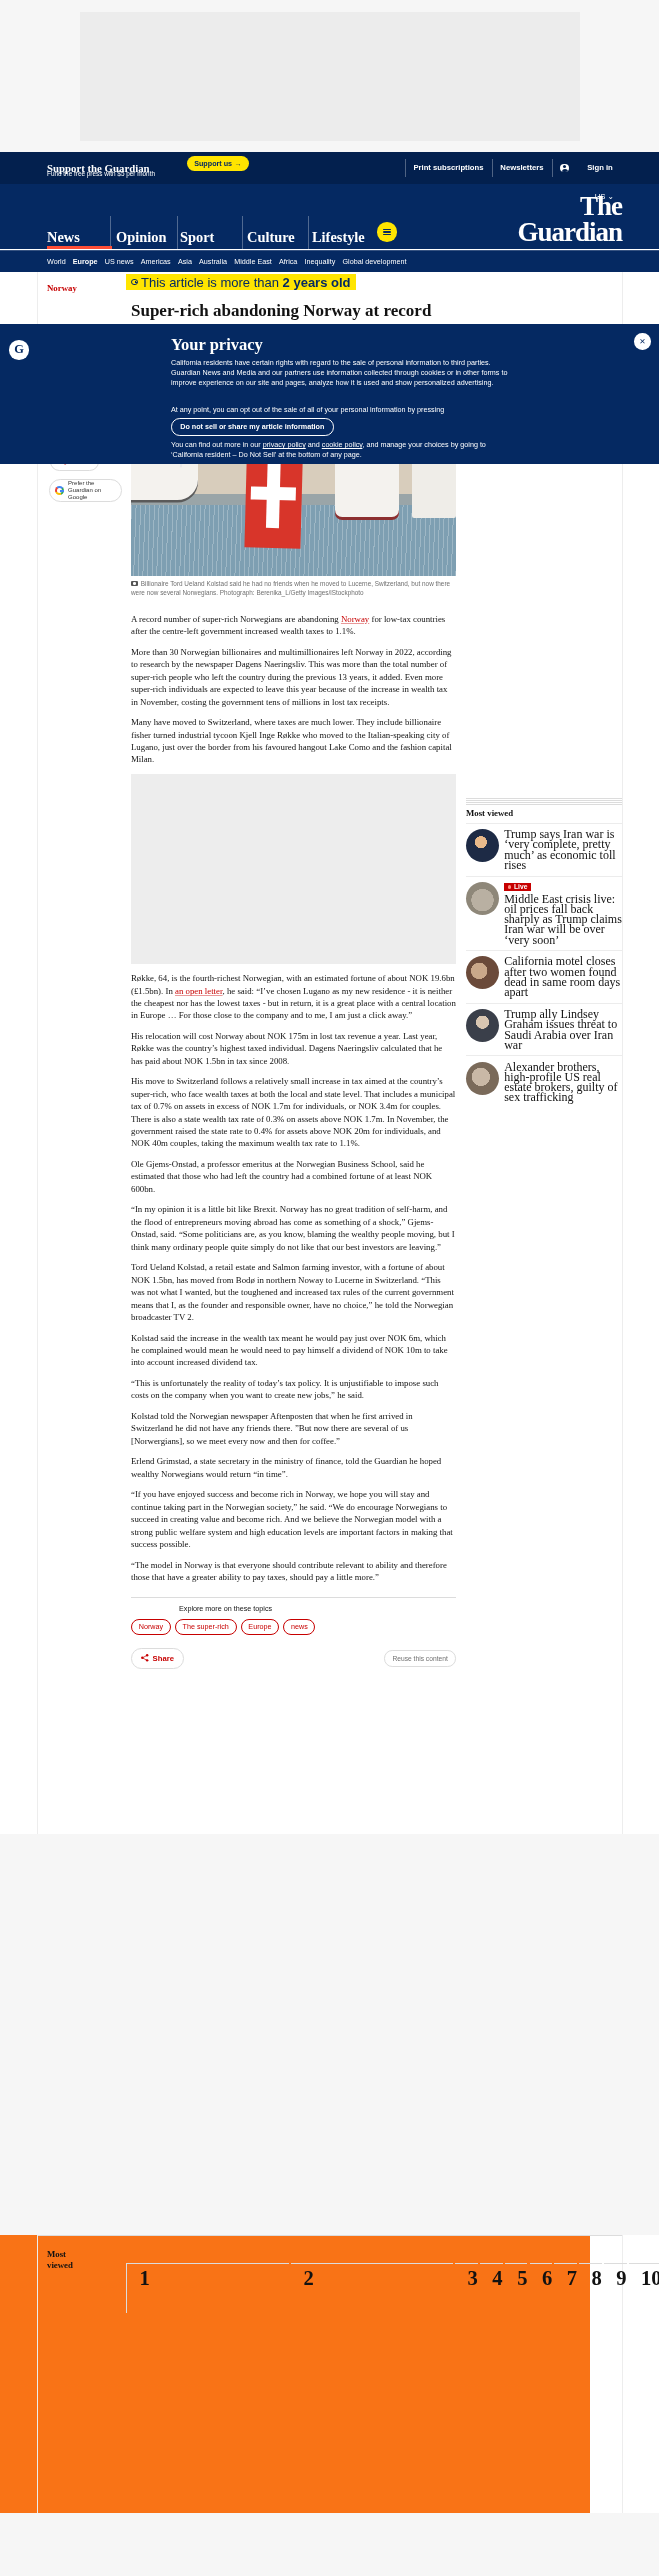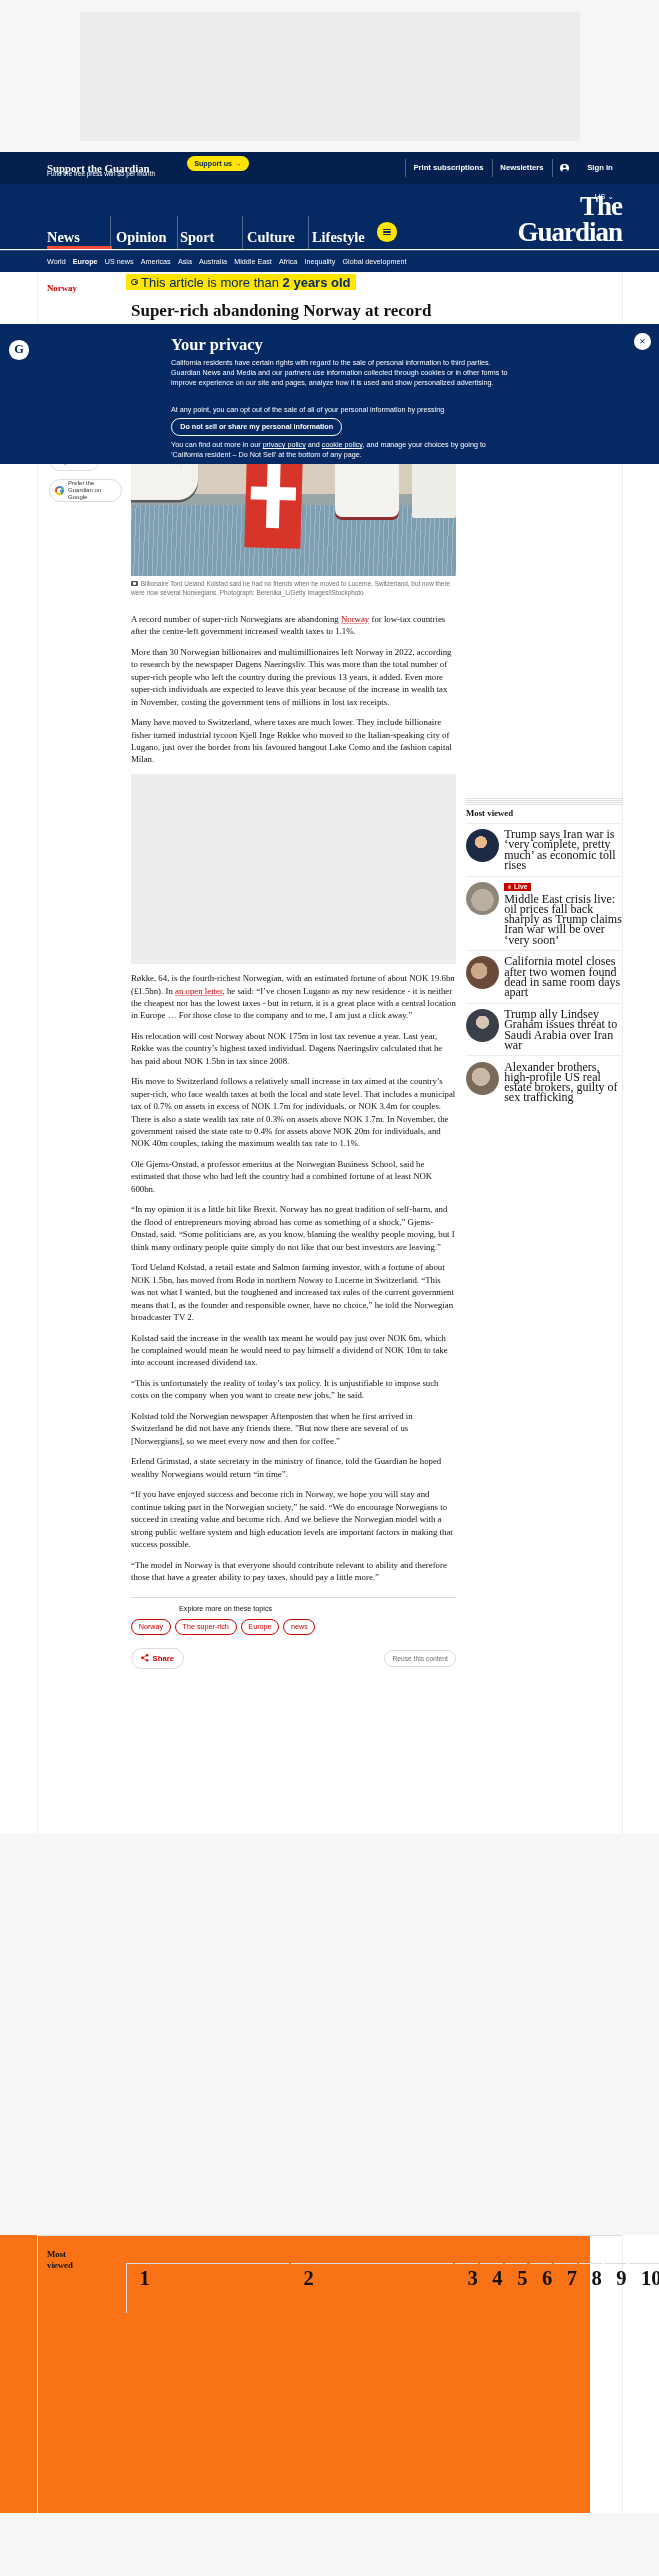--- a/index.html
+++ b/index.html
@@ -337,20 +337,20 @@
     </div>
   </div>
   <div class="abs" id="gray2"></div>
 
   <div class="abs" id="privacy">
     <div class="abs serif" id="pv-roundel">G</div>
     <div class="abs" id="pv-close">✕</div>
     <div class="abs serif" id="pv-title">Your privacy</div>
     <div class="abs" id="pv-p1">California residents have certain rights with regard to the sale of personal information to third parties. Guardian News and Media and our partners use information collected through cookies or in other forms to improve experience on our site and pages, analyze how it is used and show personalized advertising.</div>
     <div class="abs" id="pv-p2">At any point, you can opt out of the sale of all of your personal information by pressing</div>
-    <button class="abs" id="pv-btn">Do not sell or share my personal information</button>
+    <button class="abs" id="pv-btn">Do not sell or share my article information</button>
     <div class="abs" id="pv-p3">
       <span>You can find out more in our </span><a>privacy policy</a><span> and </span><a>cookie policy</a><span>, and manage your choices by going to ‘California resident – Do Not Sell’ at the bottom of any page.</span>
     </div>
   </div>
 
 </div>
 
 
 </body></html>

